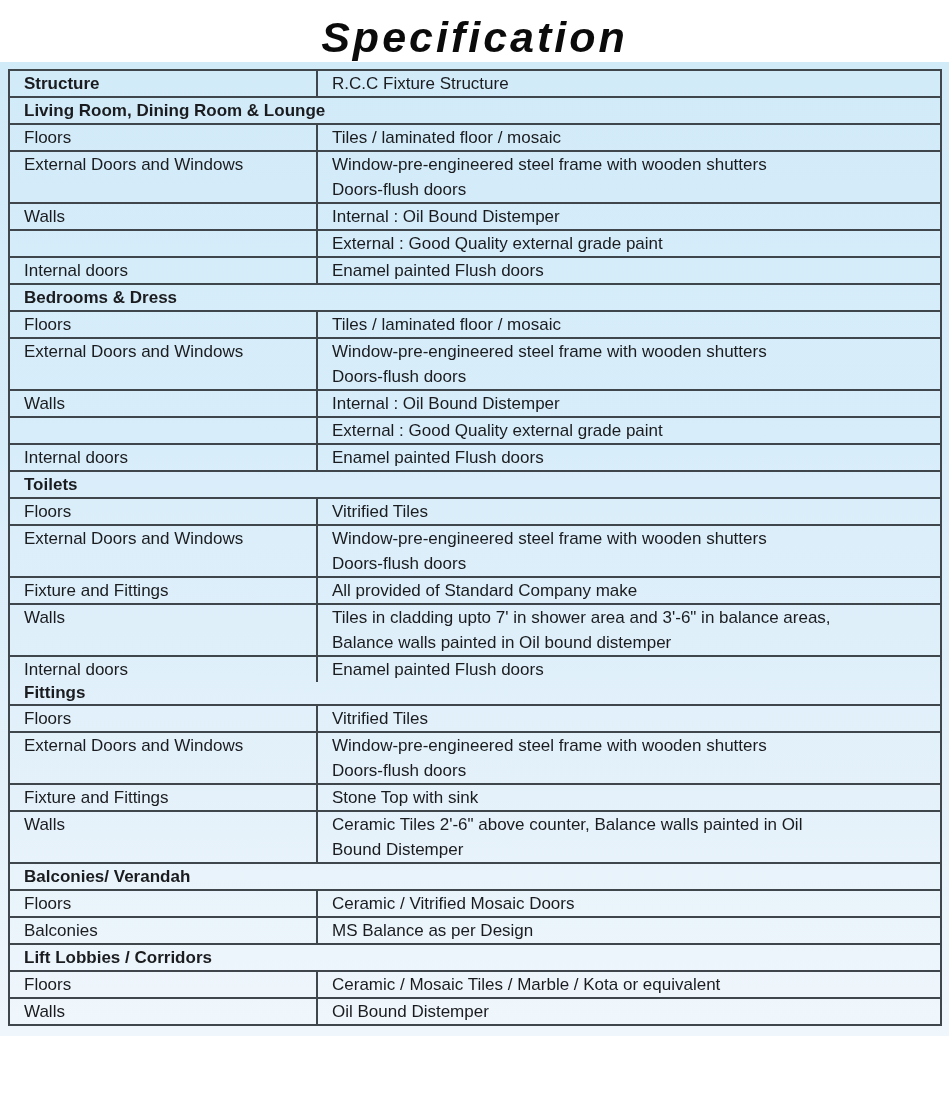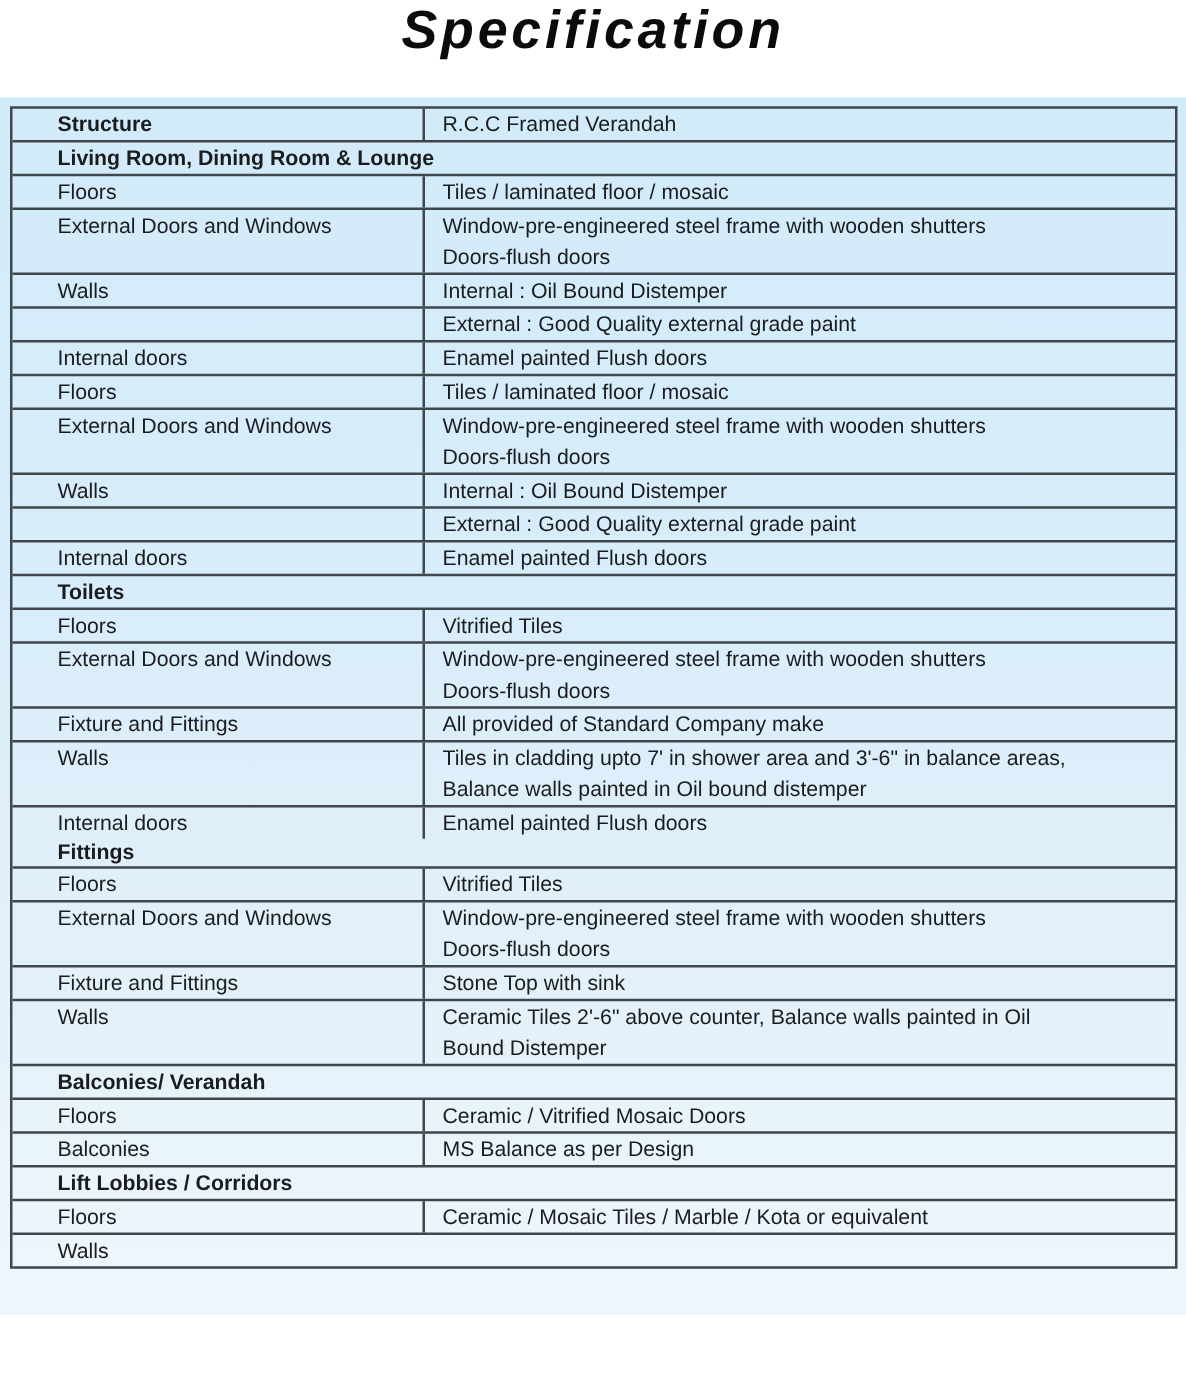--- a/index.html
+++ b/index.html
@@ -10,23 +10,23 @@
   .page {
     position: relative;
     width: 949px;
     height: 1100px;
     background: #ffffff;
     overflow: hidden;
     font-family: "Liberation Sans", "DejaVu Sans", sans-serif;
     color: #1a1c1f;
   }
   .title-bar {
-    height: 78px;
+    height: 62px;
     display: flex;
-    align-items: flex-start;
+    align-items: flex-end;
     justify-content: center;
   }
   .title-bar h1 {
     margin: 0;
     font-size: 43px;
     font-weight: bold;
     font-style: italic;
     letter-spacing: 3px;
     color: #0b0b0c;
   }
@@ -39,21 +39,20 @@
   }
   .spec-table {
     width: 100%;
     box-sizing: border-box;
     border: 2px solid #3f474d;
     font-size: 17px;
   }
   .row {
     display: flex;
     min-height: 25px;
-    padding-left: 22px;
   }
   .row + .row {
     border-top: 2px solid #3f474d;
   }
   .cell {
     box-sizing: border-box;
     line-height: 25px;
     padding: 0 10px 0 14px;
   }
   .cell.label {
@@ -98,21 +97,21 @@
 
   <div class="title-bar">
     <h1>Specification</h1>
   </div>
 
   <div class="panel">
     <div class="spec-table">
 
       <div class="row">
         <div class="cell label bold">Structure</div>
-        <div class="cell value">R.C.C Framed Verandah</div>
+        <div class="cell value">R.C.C Fixture Structure</div>
       </div>
 
       <div class="row section">
         <div class="section-title">Living Room, Dining Room &amp; Lounge</div>
       </div>
 
       <div class="row">
         <div class="cell label">Floors</div>
         <div class="cell value">Tiles / laminated floor / mosaic</div>
       </div>
@@ -131,20 +130,23 @@
       <div class="row">
         <div class="cell label"></div>
         <div class="cell value">External : Good Quality external grade paint</div>
       </div>
 
       <div class="row">
         <div class="cell label">Internal doors</div>
         <div class="cell value">Enamel painted Flush doors</div>
       </div>
 
+      <div class="row section">
+        <div class="section-title">Bedrooms &amp; Dress</div>
+      </div>
 
       <div class="row">
         <div class="cell label">Floors</div>
         <div class="cell value">Tiles / laminated floor / mosaic</div>
       </div>
 
       <div class="row">
         <div class="cell label">External Doors and Windows</div>
         <div class="cell value">Window-pre-engineered steel frame with wooden shutters
 Doors-flush doors</div>
@@ -239,18 +241,19 @@
         <div class="section-title">Lift Lobbies / Corridors</div>
       </div>
 
       <div class="row">
         <div class="cell label">Floors</div>
         <div class="cell value">Ceramic / Mosaic Tiles / Marble / Kota or equivalent</div>
       </div>
 
       <div class="row">
         <div class="cell label">Walls</div>
+        <div class="cell value">Oil Bound Distemper</div>
       </div>
 
     </div>
   </div>
 
 </div>
 
 </body></html>

